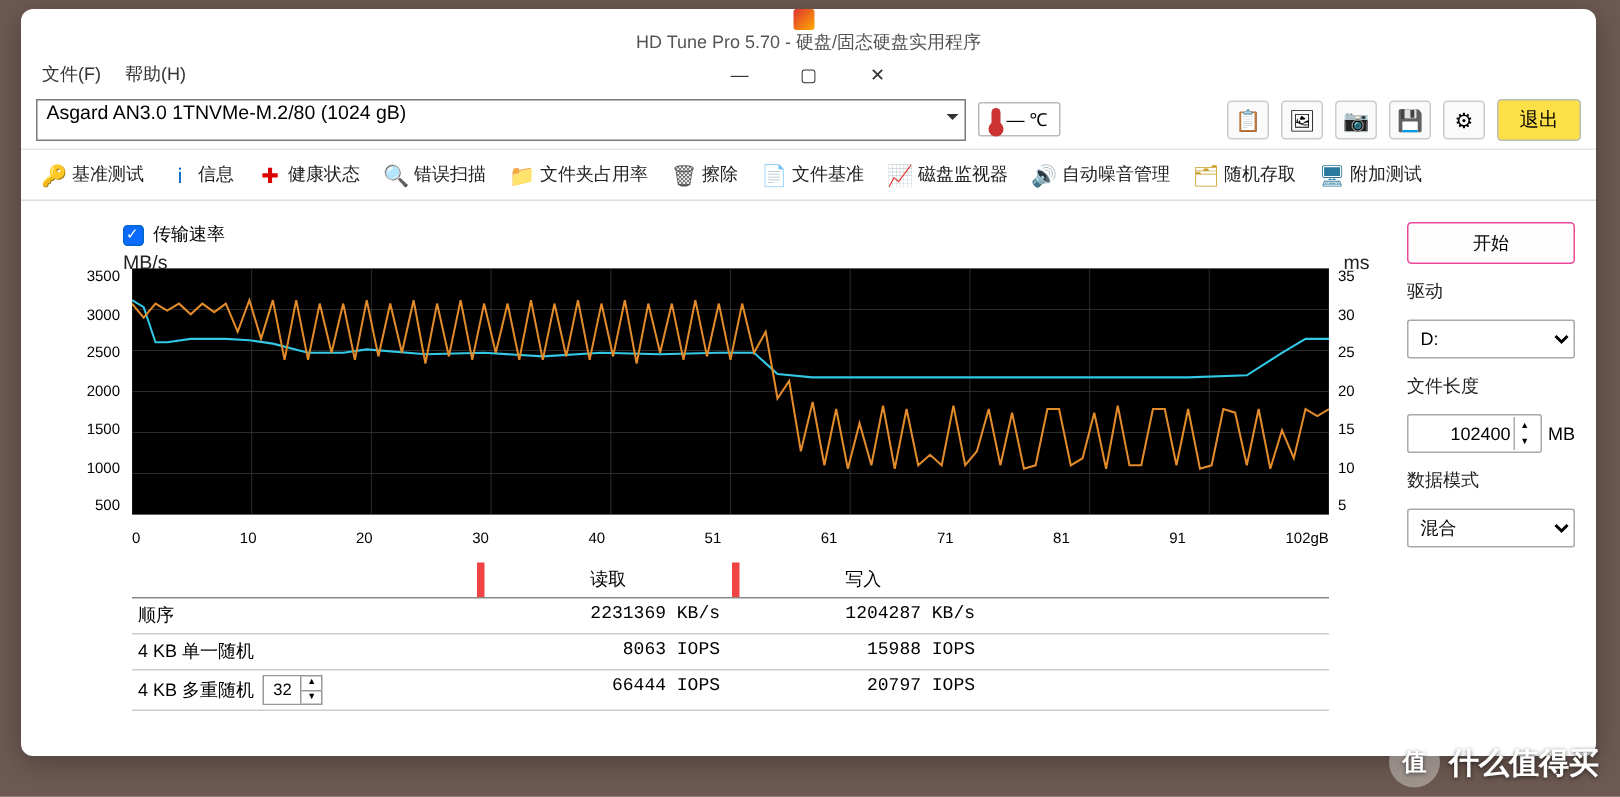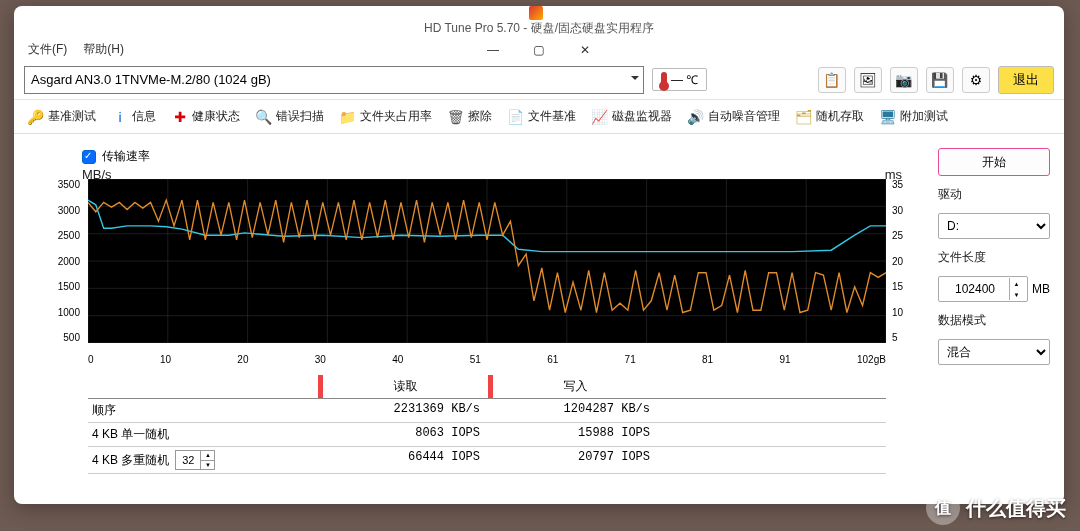--- a/index.html
+++ b/index.html
@@ -6,39 +6,39 @@
 html, body { width: 1080px; height: 531px; background: #6d5a52; overflow: hidden; }
 .window { position: absolute; left: 14px; top: 6px; width: 1050px; height: 498px; background: #ffffff; border-radius: 8px; box-shadow: 0 4px 20px rgba(0,0,0,0.3); display: flex; flex-direction: column; overflow: hidden; }
 .titlebar { height: 32px; display: flex; align-items: center; padding: 0 8px; font-size: 12px; color: #555; flex-direction: column; }
 .titlebar .ico { width: 14px; height: 14px; background: linear-gradient(135deg,#d33,#fa0); border-radius: 2px; margin-right: 6px; flex: 0 0 auto; }
 .titlebar .ttl { flex: 1; }
 .winbtns { display: flex; gap: 2px; }
 .winbtn { width: 44px; height: 26px; display: flex; align-items: center; justify-content: center; font-size: 12px; color: #333; border-radius:4px; }
 .menubar { height: 22px; display: flex; align-items: center; padding: 0 8px; gap: 4px; font-size: 12px; color: #333; }
 .menubar span { padding: 2px 6px; }
 .toolbar1 { height: 40px; display: flex; align-items: center; padding: 4px 10px; gap: 8px; border-bottom: 1px solid #e4e4e4; }
-.drive-sel { flex: 0 0 620px; height: 28px; border: 1px solid #7a7a7a; background: #fff; font-family: "Courier New", monospace; font-size: 13px; padding: 0 18px 0 6px; position: relative; display:flex; align-items:center; }
+.drive-sel { flex: 0 0 620px; height: 28px; border: 1px solid #7a7a7a; background: #fff; font-family: "Courier New", monospace; font-size: 13px; padding: 0 18px 0 6px; position: relative; display:flex; }
 .drive-sel::after { content:""; position:absolute; right:4px; top:50%; transform:translateY(-50%); border:4px solid transparent; border-top-color:#333; }
 .temp { display: flex; align-items: center; gap: 4px; border:1px solid #bbb; padding:2px 8px; font-size:12px; border-radius:2px; }
 .temp .therm { width:6px; height:16px; background:#c33; border-radius:3px; position:relative; }
 .temp .therm::after{content:"";position:absolute;bottom:-3px;left:-2px;width:10px;height:10px;background:#c33;border-radius:50%;}
 .icbtn { width:28px; height:26px; border:1px solid #ccc; border-radius:3px; display:flex; align-items:center; justify-content:center; background:#fafafa; font-size:14px; }
 .exitbtn { height:28px; padding:0 14px; border:1px solid #bbb; border-radius:3px; background:#fde047; font-size:13px; display:flex; align-items:center; }
 .spacer { flex:1; }
 .tabbar { height: 34px; display:flex; align-items:center; padding:0 8px; gap:4px; border-bottom:1px solid #ddd; background:#fff; }
 .tab { display:flex; align-items:center; gap:4px; padding:3px 6px; font-size:12px; color:#222; white-space:nowrap; border-radius:3px; }
 .tab .ti { width:16px; height:16px; display:flex; align-items:center; justify-content:center; font-size:14px; }
 .body { flex:1; display:flex; padding:10px 14px 10px 14px; gap:24px; overflow:hidden; }
 .main { flex:1; display:flex; flex-direction:column; }
 .legend { display:flex; align-items:center; gap:6px; font-size:12px; padding:4px 0 2px 54px; }
 .cb { width:14px; height:14px; border:1px solid #0066cc; background:#0a6cff; border-radius:3px; position:relative; }
 .cb::after{content:"✓"; color:#fff; font-size:10px; position:absolute; top:-1px; left:1px;}
 .chartwrap { position:relative; height:200px; }
 .ylab-l,.ylab-r{position:absolute; top:0; font-size:13px; color:#222;}
-.ylab-l{left:54px;} .ylab-r{right:12px;}
+.ylab-l{left:54px;} .ylab-r{right:1px;}
 .chart { position:absolute; left:60px; right:28px; top:12px; bottom:24px; background:#000; }
 svg.grid { position:absolute; inset:0; width:100%; height:100%; }
 .yaxis-l,.yaxis-r { position:absolute; top:12px; bottom:24px; width:56px; font-size:10px; display:flex; flex-direction:column; justify-content:space-between; }
 .yaxis-l { left:0; text-align:right; padding-right:4px; align-items:flex-end; }
 .yaxis-r { right:0; text-align:left; padding-left:4px; align-items:flex-start; width:26px; }
 .xaxis { position:absolute; left:60px; right:28px; bottom:2px; display:flex; justify-content:space-between; font-size:10px; }
 .table { margin-top:8px; margin-left:60px; margin-right:28px; font-size:12px; }
 .table .hdr { display:flex; border-bottom:1px solid #888; }
 .table .row { display:flex; border-bottom:1px solid #ccc; padding:3px 0; }
 .table .c0 { width:230px; padding-left:4px; display:flex; align-items:center; gap:6px; }
@@ -48,21 +48,21 @@
 .spin input{ width:24px; border:0; text-align:center; font-size:11px; }
 .spin .ar{ width:14px; display:flex; flex-direction:column; border-left:1px solid #999;}
 .spin .ar div{flex:1; font-size:6px; display:flex; align-items:center; justify-content:center; border-bottom:1px solid #999;}
 .spin .ar div:last-child{border:0;}
 .side { width:112px; display:flex; flex-direction:column; gap:10px; font-size:12px; padding-top:4px; }
 .side .btn { height:28px; border:1px solid #ec4899; border-radius:3px; display:flex; align-items:center; justify-content:center; background:#fdfdfd; }
 .side label { font-size:12px; color:#222; }
 .side select,.side .numf { height:26px; border:1px solid #aaa; border-radius:2px; font-size:12px; padding:0 4px; width:100%; background:#fff; }
 .numrow{display:flex;align-items:center;gap:4px;}
 .numf{display:flex;align-items:center;}
-.numf .v{flex:1; text-align:center; padding-right:2px;}
+.numf .v{flex:1; text-align:right; padding-right:2px;}
 .numf .sp{width:14px; display:flex; flex-direction:column;}
 .numf .sp div{height:11px;font-size:6px;display:flex;align-items:center;justify-content:center;border-left:1px solid #aaa;}
 .watermark{position:absolute; right:14px; bottom:6px; display:flex; align-items:center; gap:6px; color:#fff; font-size:20px; text-shadow:0 1px 3px rgba(0,0,0,.6); font-weight:bold;}
 .watermark .circ{width:34px;height:34px;border-radius:50%;background:rgba(255,255,255,.35);display:flex;align-items:center;justify-content:center;color:#fff;font-size:16px;}
 </style>
 </head>
 <body>
 
 <div class="window">
   <div class="titlebar">

